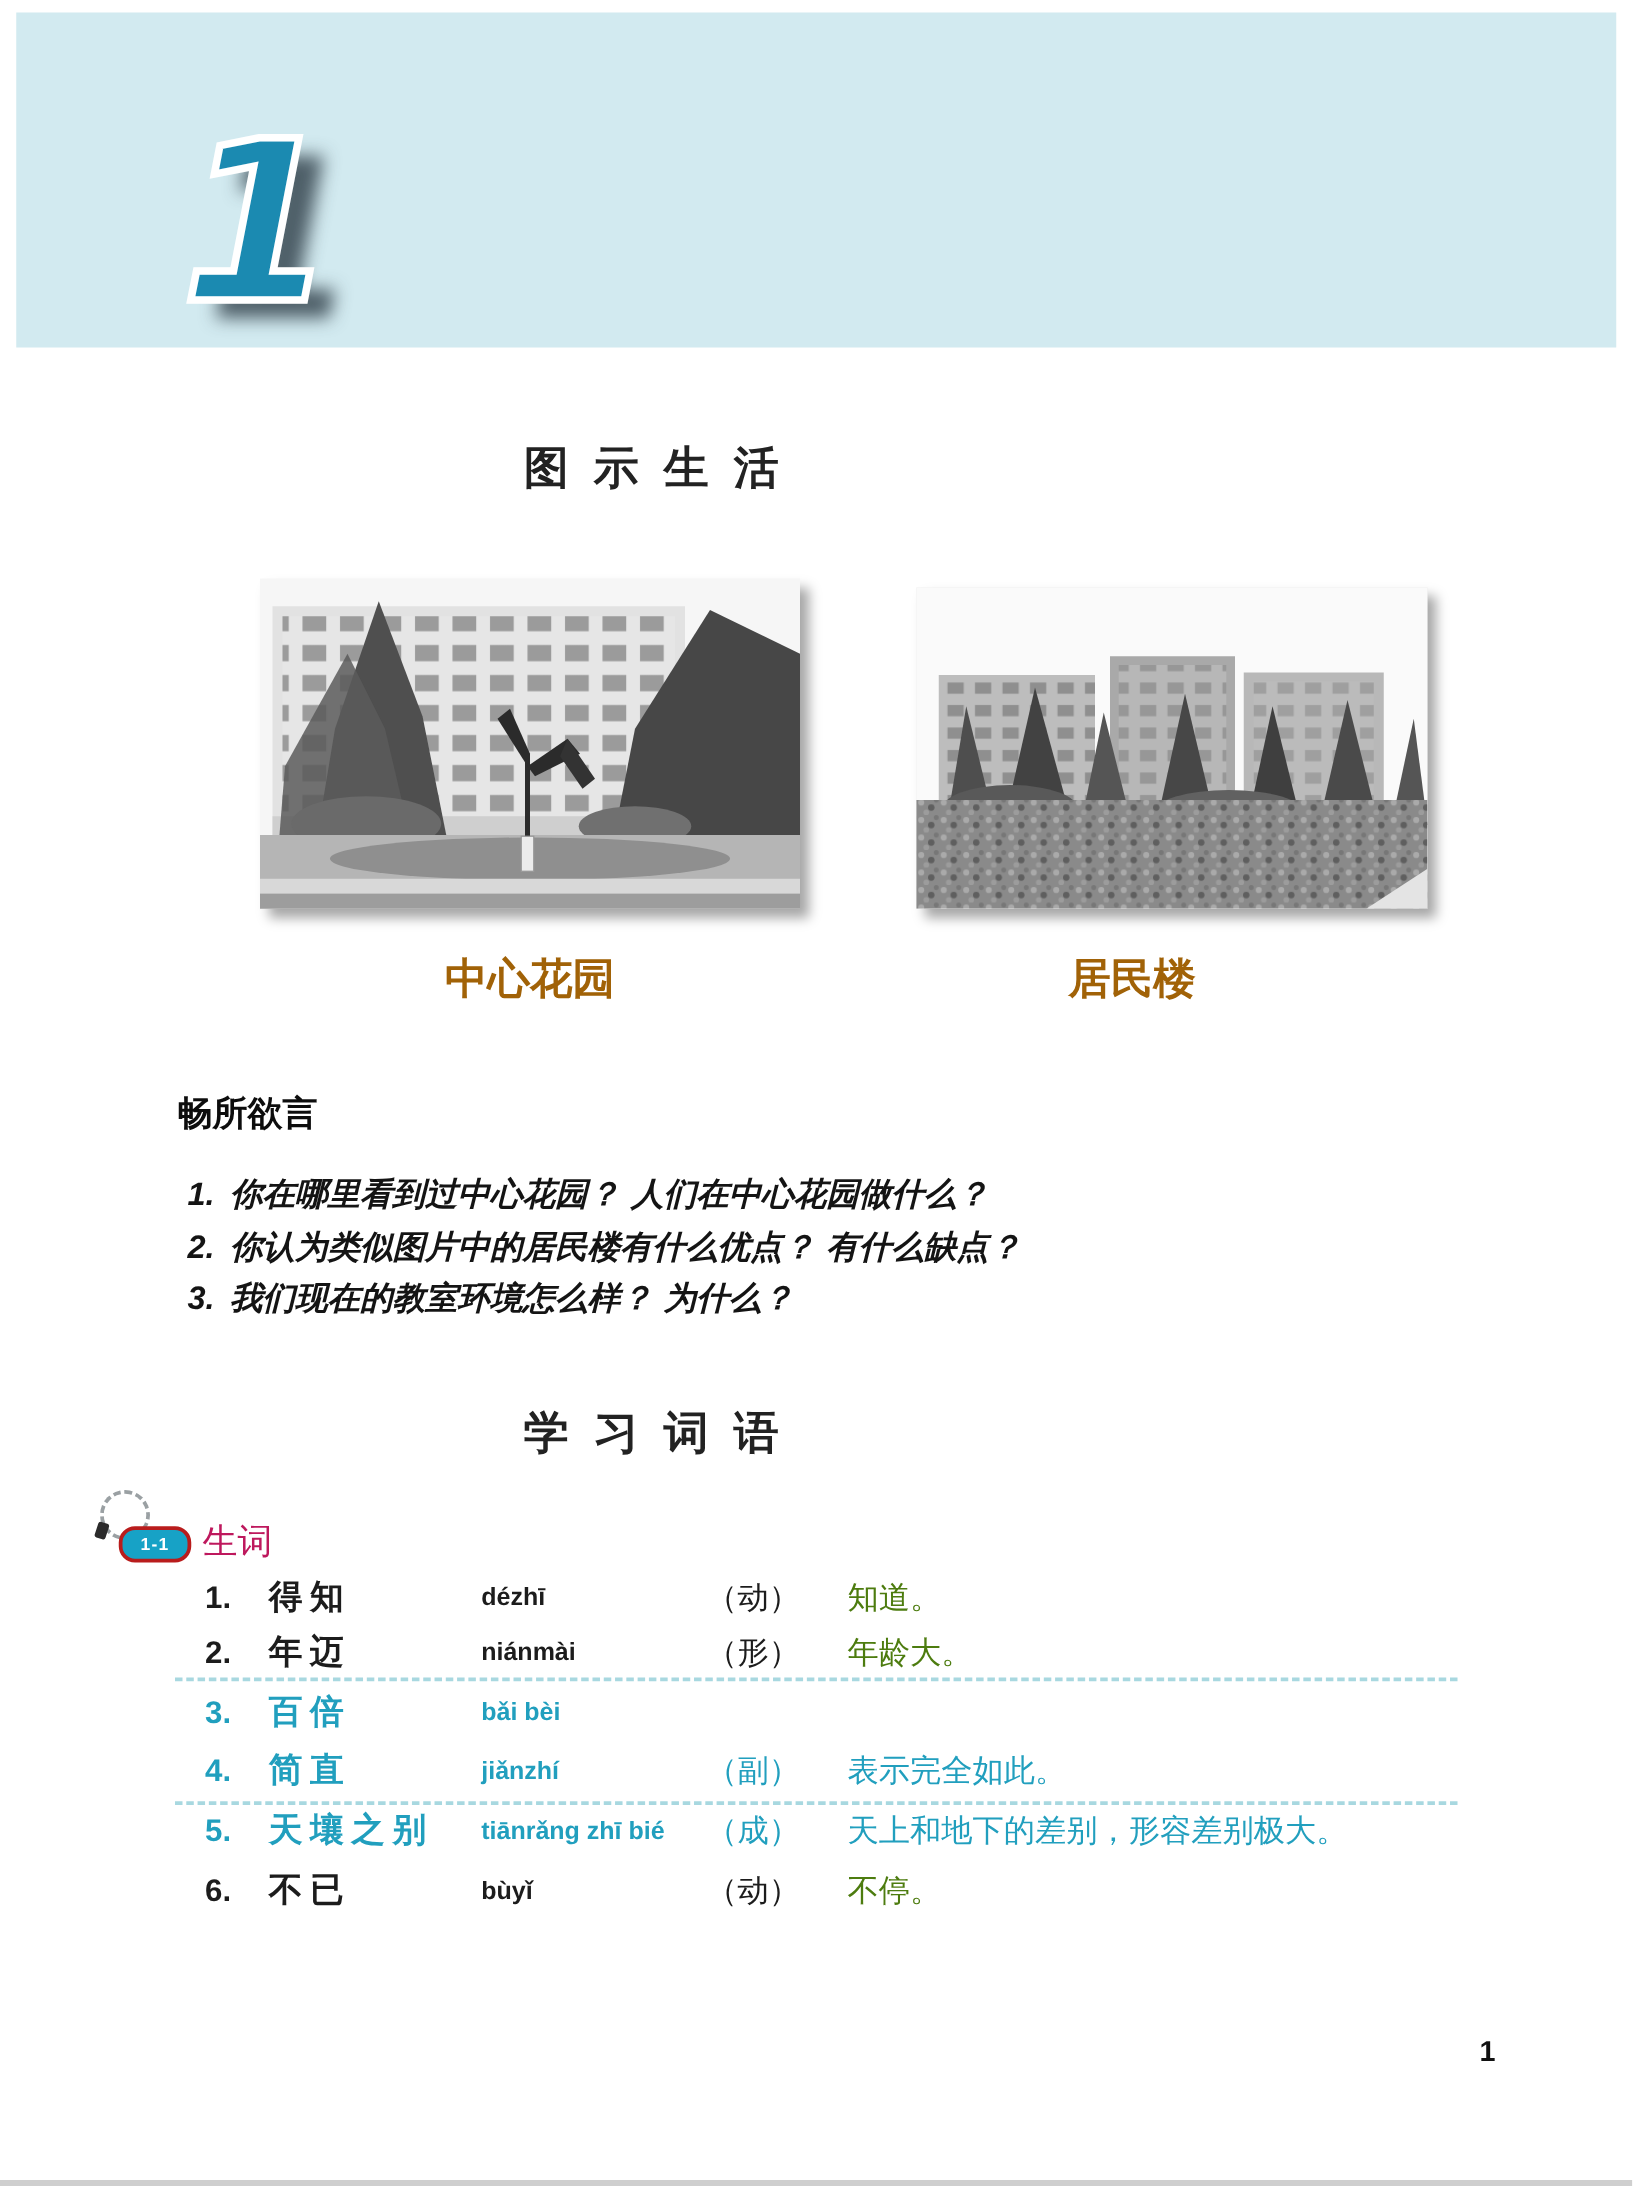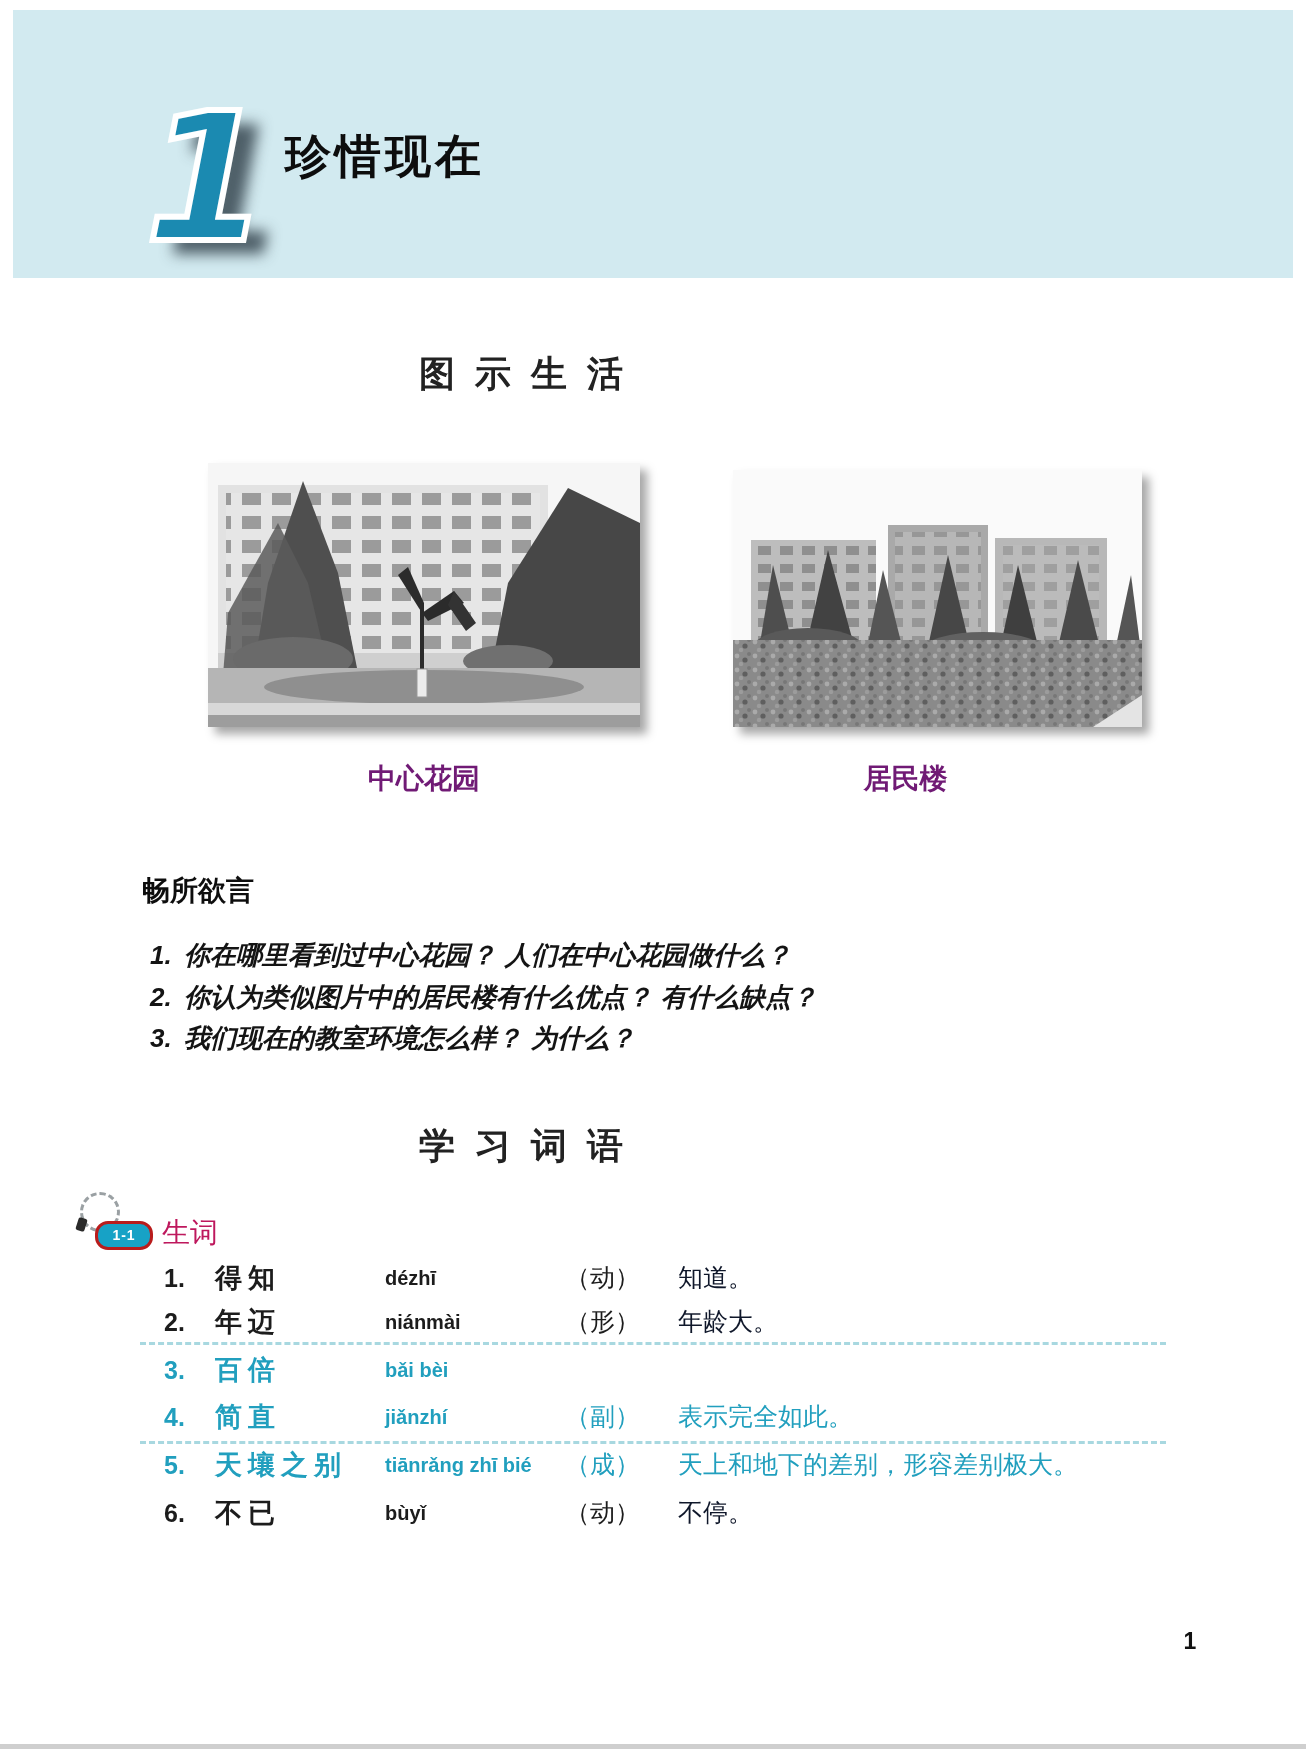--- a/index.html
+++ b/index.html
@@ -24,21 +24,21 @@
   #head-pictures{top:350px;}
   #head-words{top:1122px;}
 
   
   .photo{position:absolute;box-shadow:7px 7px 9px rgba(0,0,0,.35);background:#eee;}
   #photo-garden{left:208px;top:463px;width:432px;height:264px;}
   #photo-building{left:733px;top:470px;width:409px;height:257px;}
   .photo svg{display:block;}
   .caption{position:absolute;text-align:center;
            font-family:"DejaVu Serif","Liberation Serif",serif;
-           font-size:28px;font-weight:bold;color:#701a75;}
+           font-size:34px;font-weight:bold;color:#a16207;}
   #cap-garden{left:208px;top:760px;width:432px;}
   #cap-building{left:701px;top:760px;width:409px;}
 
   
   .speak-head{position:absolute;left:142px;top:872px;font-size:28px;font-weight:bold;color:#0d0d0d;}
   .question{position:absolute;left:150px;width:1000px;
             font-family:"DejaVu Serif","Liberation Serif",serif;
             font-size:26px;font-weight:bold;color:#141414;white-space:nowrap;font-style:italic;}
   .q0{top:938px;} .q1{top:980px;} .q2{top:1021px;}
   .question .qnum{display:inline-block;min-width:34px;font-family:"Liberation Sans",sans-serif;}
@@ -53,40 +53,39 @@
               text-align:center;line-height:23px;letter-spacing:1px;}
   .shengci{position:absolute;left:162px;top:1214px;font-size:28px;font-weight:normal;color:#be185d;}
 
   
   .vrow{position:absolute;left:140px;width:1030px;height:40px;line-height:40px;}
   .vrow span{position:absolute;top:0;white-space:nowrap;}
   .c-num{left:24px;font-size:25px;font-weight:bold;font-family:"Liberation Sans",sans-serif;}
   .c-word{left:75px;font-size:27px;font-weight:600;font-family:"DejaVu Serif","Liberation Serif",serif;letter-spacing:6px;}
   .c-pin{left:245px;font-size:20px;font-weight:600;}
   .c-pos{left:425px;font-size:25px;font-family:"DejaVu Serif","Liberation Serif",serif;}
-  .c-def{left:538px;font-size:25px;font-family:"DejaVu Serif","Liberation Serif",serif;color:#0f172a;}
+  .c-def{left:538px;font-size:25px;font-family:"DejaVu Serif","Liberation Serif",serif;color:#4d7c0f;}
   .vrow.teal .c-num,.vrow.teal .c-word,.vrow.teal .c-pin,
   .vrow.teal .c-pos,.vrow.teal .c-def{color:#219fbe;}
   .r0{top:1258px;} .r1{top:1302px;} .r2{top:1350px;} .r3{top:1397px;} .r4{top:1445px;} .r5{top:1493px;}
   .dash{position:absolute;left:140px;width:1026px;height:0;border-top:3px dashed #a8d8e0;}
   .d0{top:1342px;} .d1{top:1441px;}
 
   
   .pageno{position:absolute;left:1170px;top:1628px;width:40px;text-align:center;
           font-size:23px;font-weight:bold;color:#111;}
   .bottom-edge{position:absolute;left:0;bottom:0;width:1306px;height:5px;background:#cfcfcf;}
 </style>
 </head>
 <body>
 
 <div id="page">
 
   <div class="banner">
     <div class="unit-num">1</div>
-    <div class="unit-title">珍惜现在</div>
   </div>
 
   <div class="sec-head" id="head-pictures">图示生活</div>
 
   <div class="photo" id="photo-garden">
     <svg width="432" height="264" viewBox="0 0 432 264">
       <defs>
         <pattern id="win" width="30" height="24" patternUnits="userSpaceOnUse">
           <rect width="30" height="24" fill="#e6e6e6"></rect>
           <rect x="4" y="5" width="19" height="13" fill="#9b9b9b"></rect>

